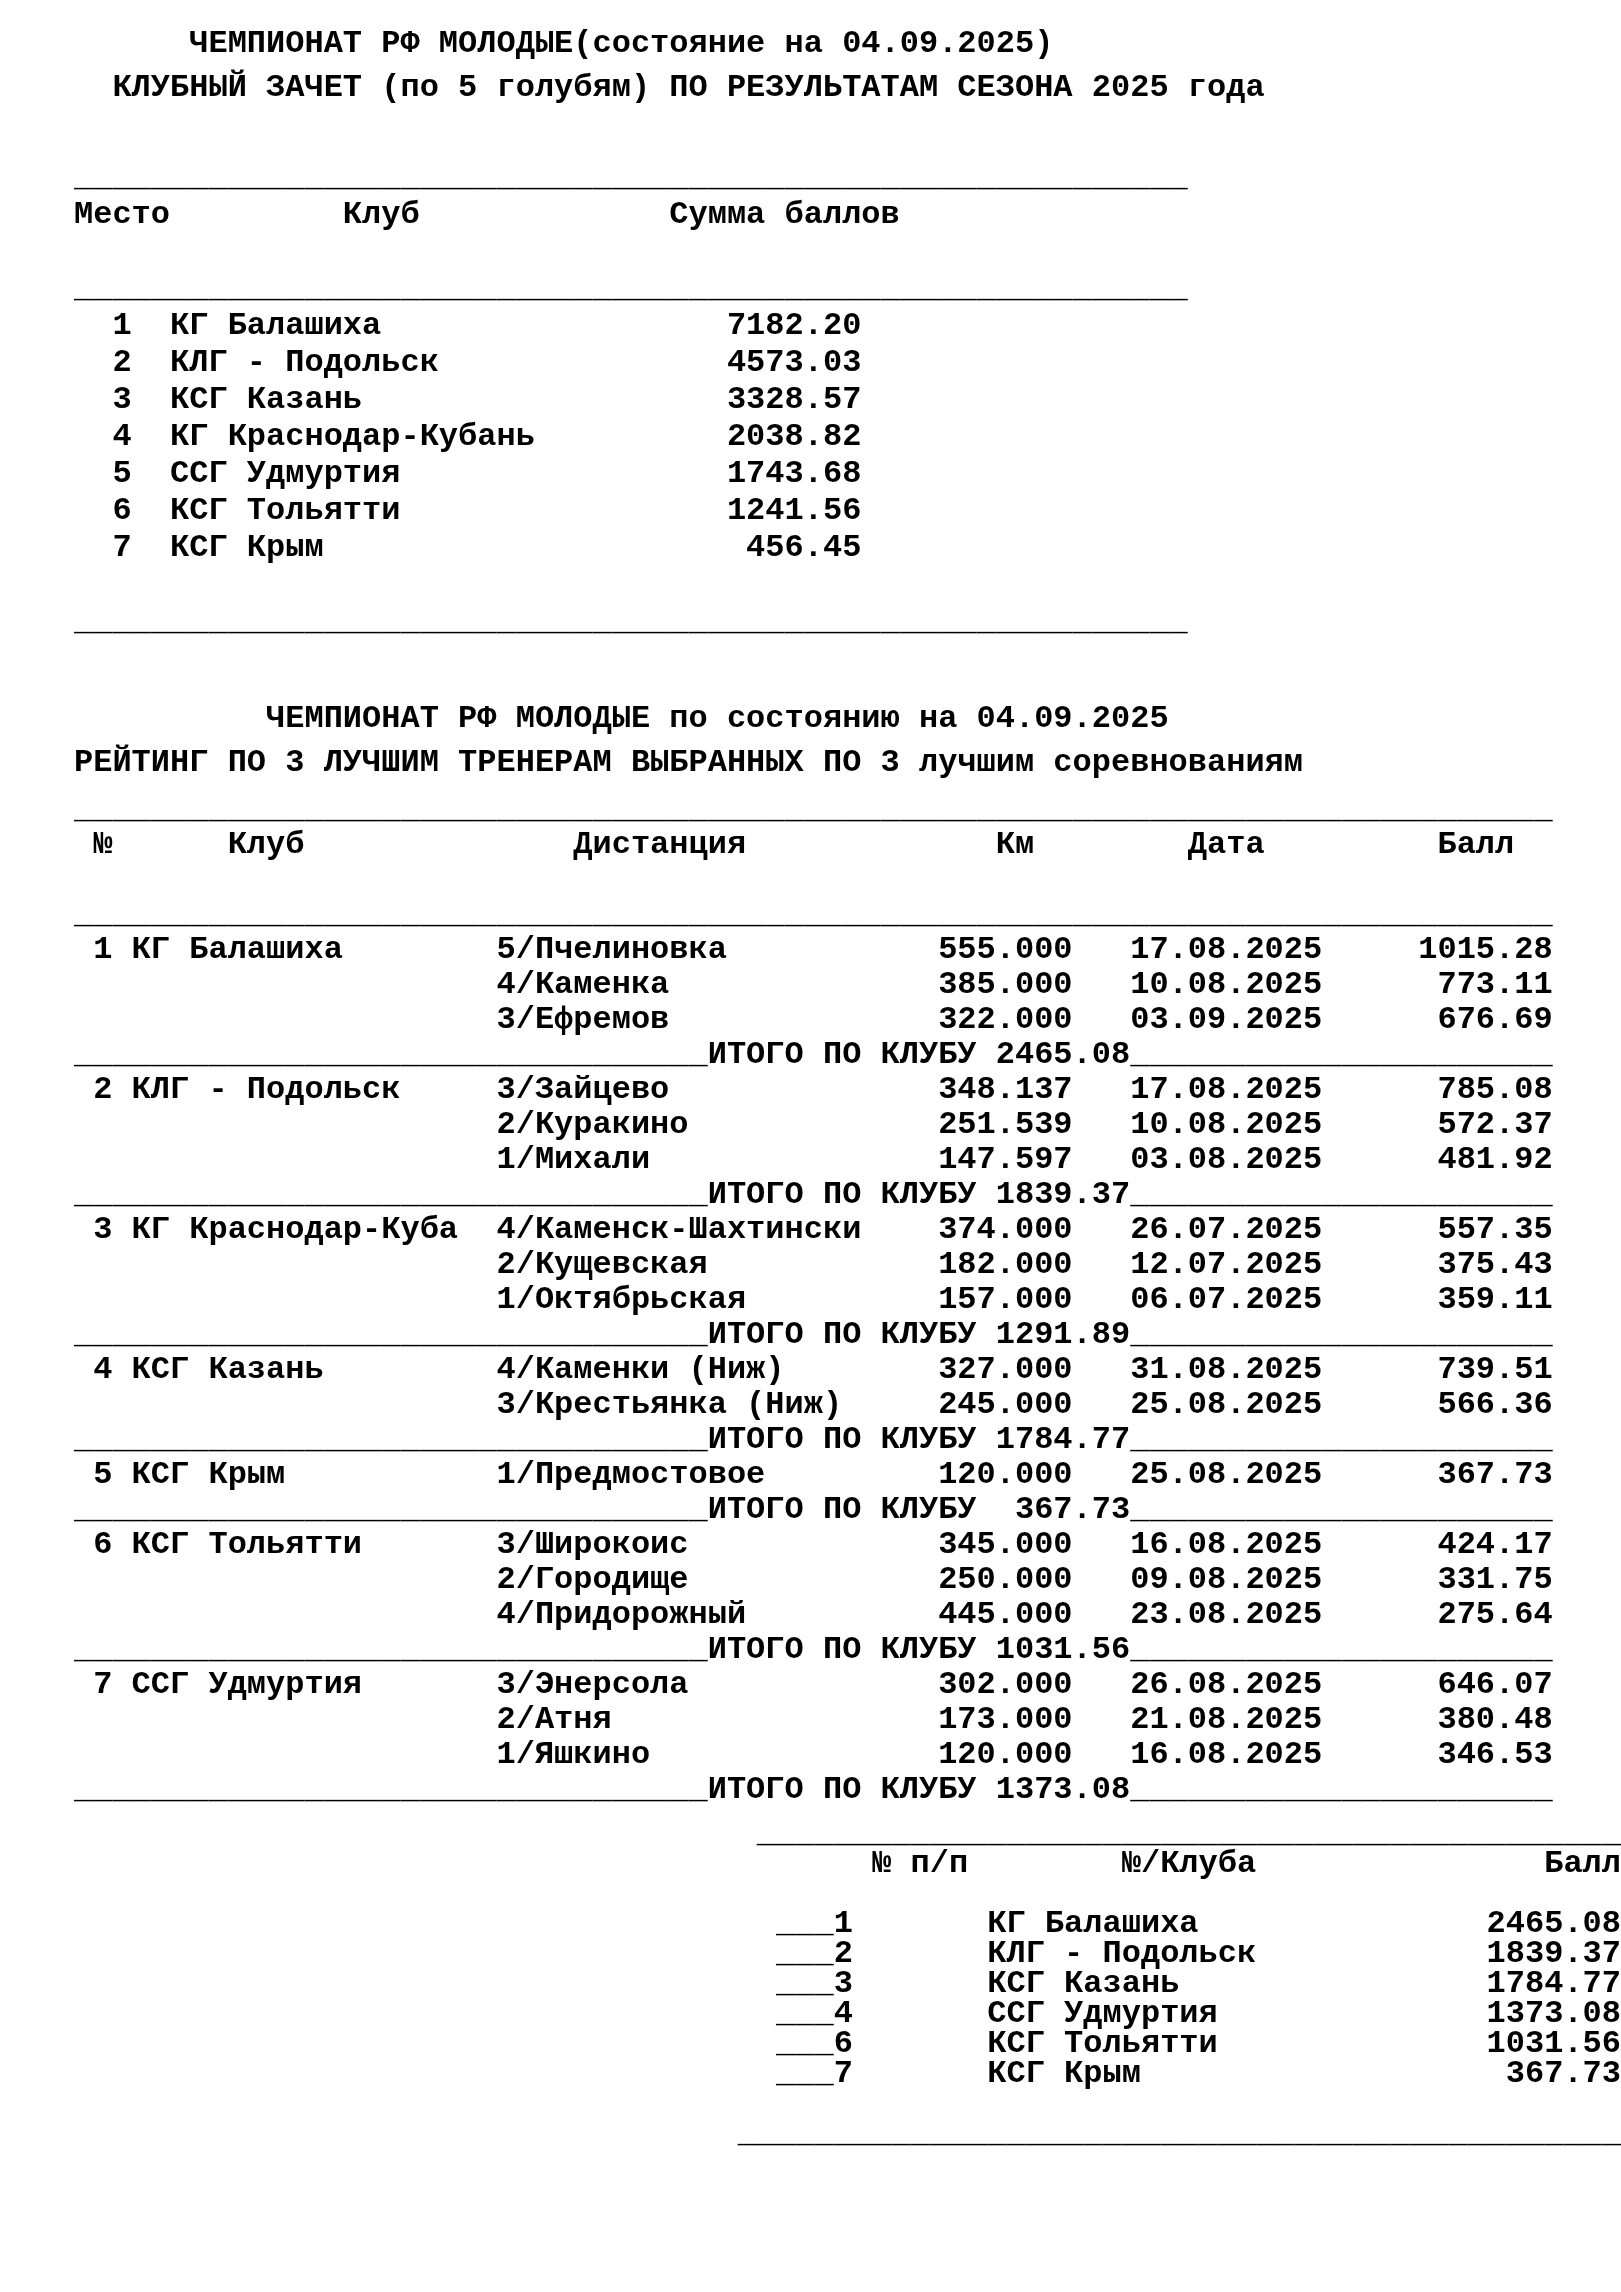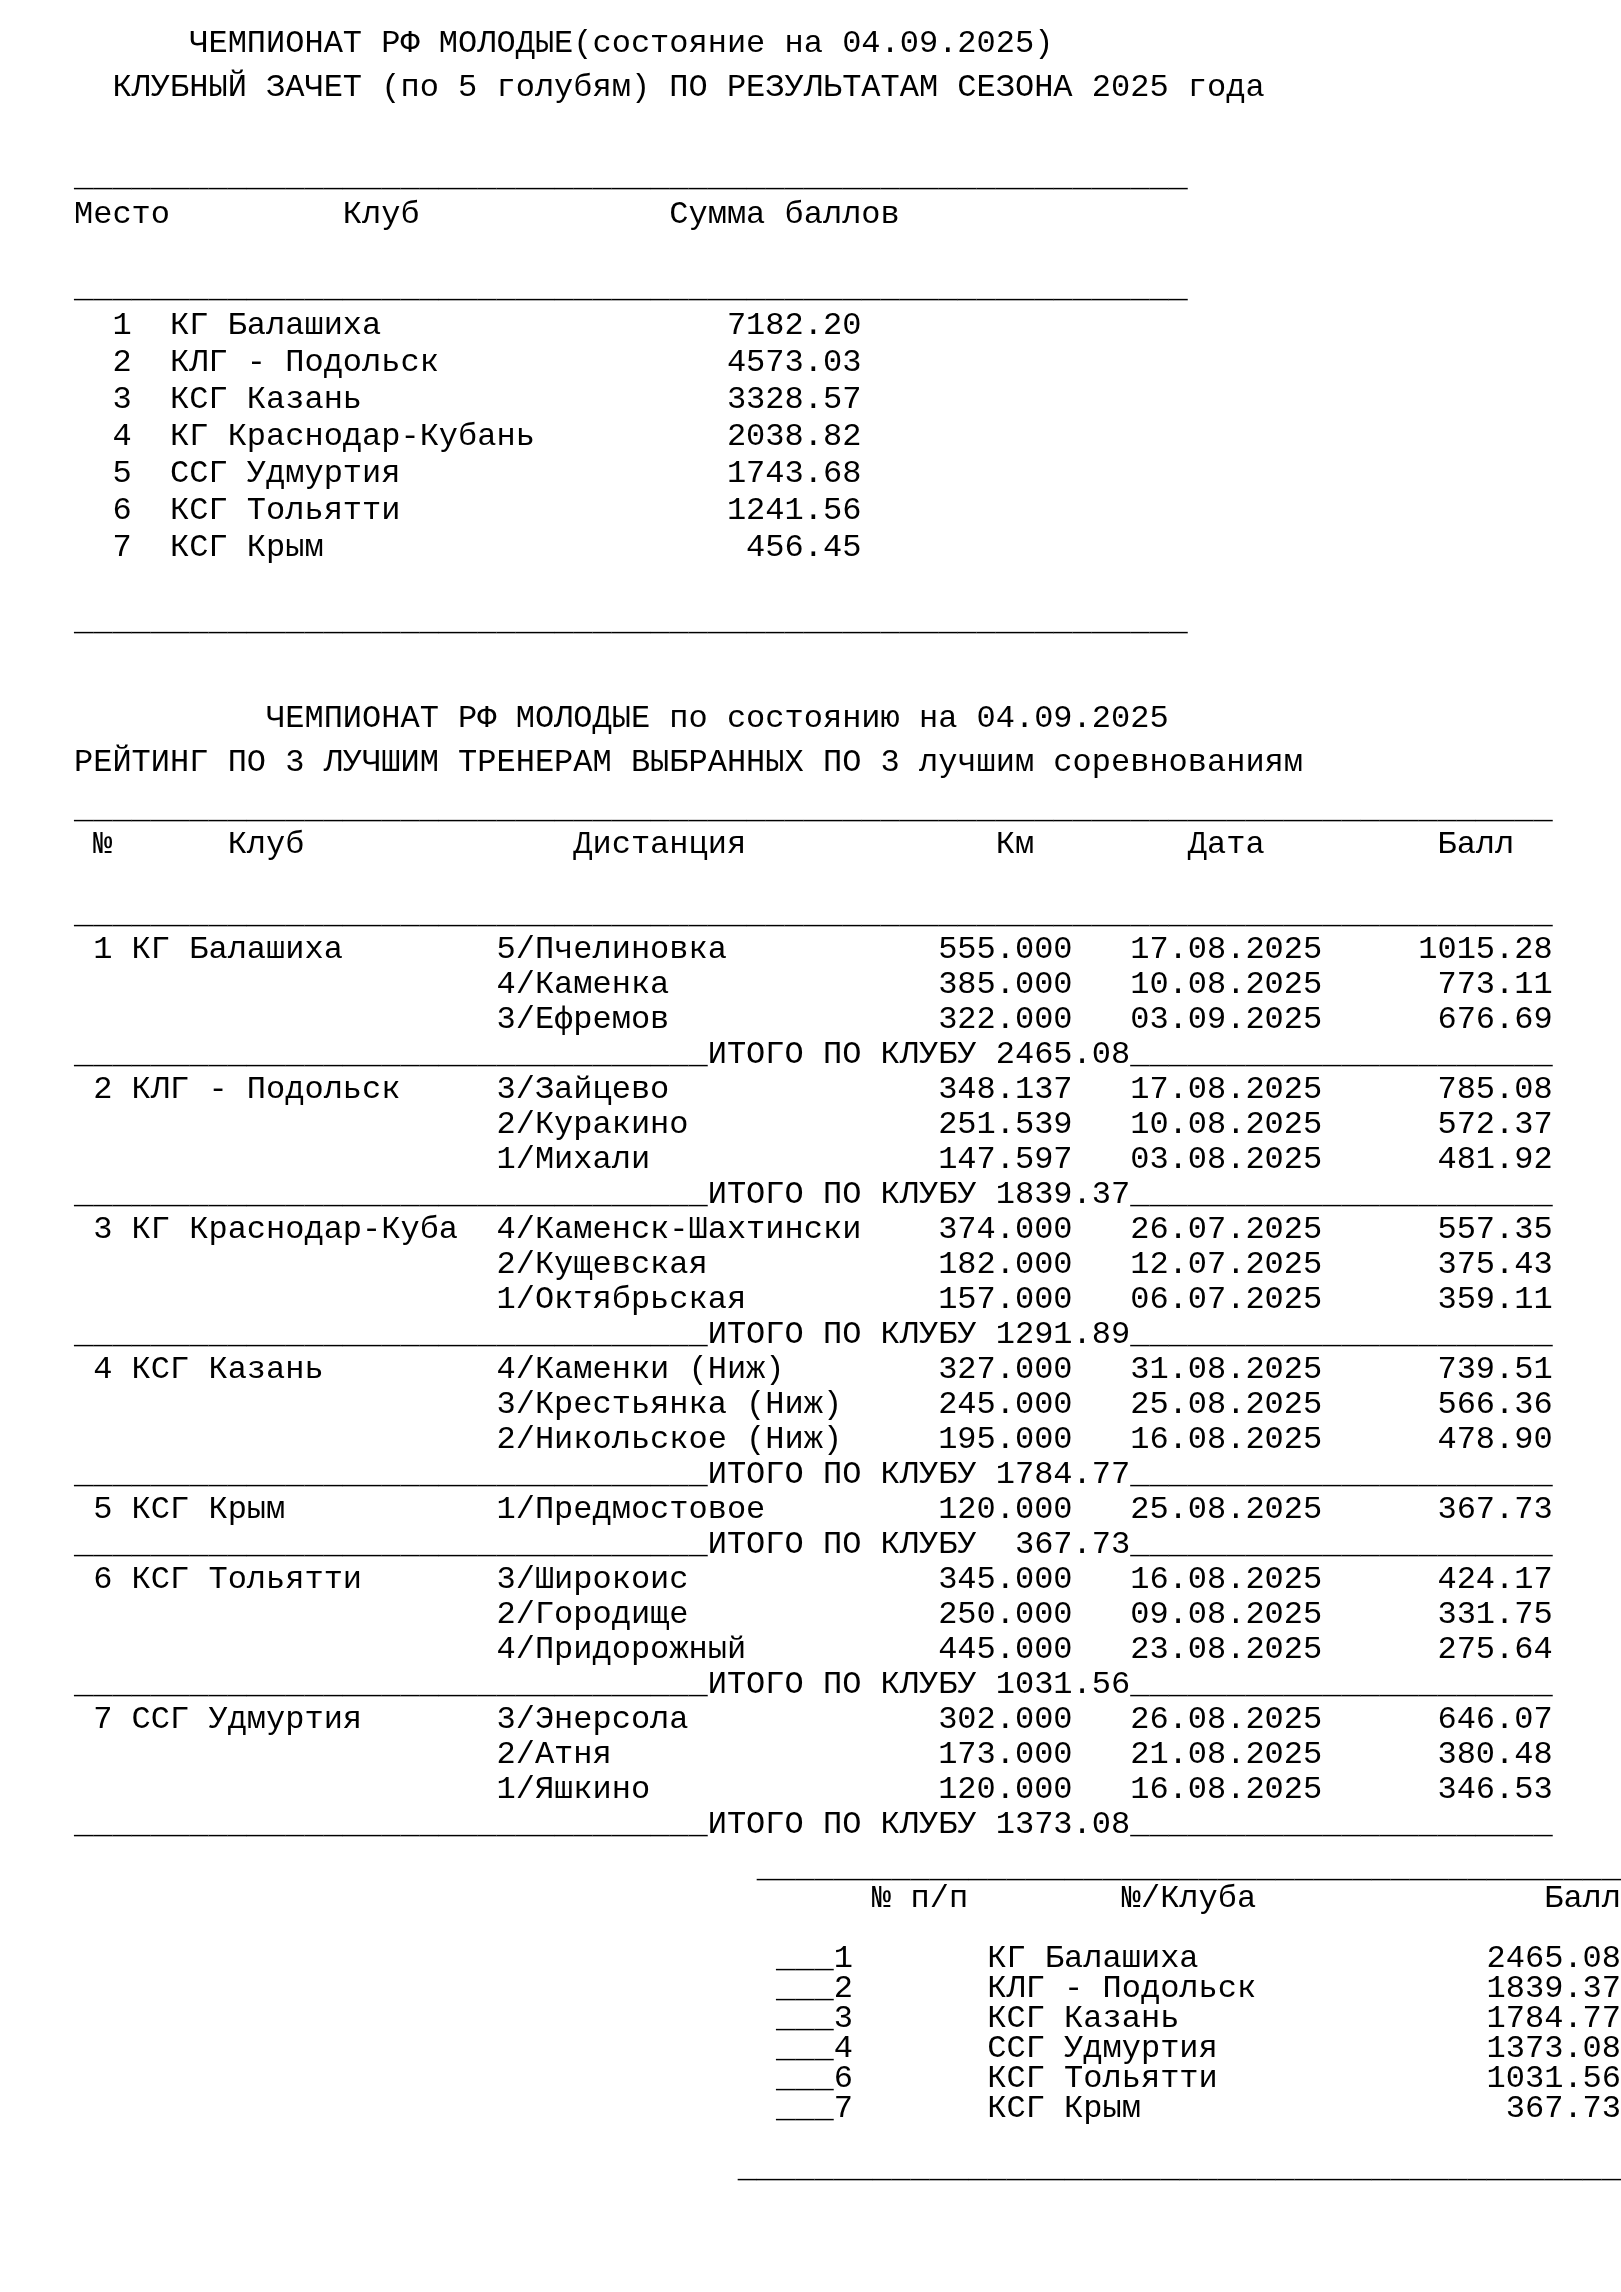--- a/index.html
+++ b/index.html
@@ -6,21 +6,21 @@
   html,body{margin:0;padding:0;background:#ffffff;}
   body{width:1621px;height:2293px;overflow:hidden;}
   .page{
     box-sizing:border-box;
     width:1621px;height:2293px;
     padding:21.6px 0 0 74px;
     background:#ffffff;
     color:#000000;
     font-family:"Liberation Mono","DejaVu Sans Mono",monospace;
     font-size:32px;
-    font-weight:400;
+    font-weight:700;
   }
   .ln{white-space:pre;}
   .lh45 .ln{height:44px;line-height:44px;}
   .lh38 .ln{height:37px;line-height:37px;}
   .lh36 .ln{height:35px;line-height:35px;}
   .lh31 .ln{height:30px;line-height:30px;}
   .ind2{margin-left:2ch;}
   .ind6{margin-left:6ch;}
   .ind10{margin-left:10ch;}
   .mt50{margin-top:49px;}
@@ -72,21 +72,20 @@
       <div class="ln"> 2 КЛГ - Подольск     3/Зайцево              348.137   17.08.2025      785.08</div>
       <div class="ln">                      2/Куракино             251.539   10.08.2025      572.37</div>
       <div class="ln">                      1/Михали               147.597   03.08.2025      481.92</div>
       <div class="ln">_________________________________ИТОГО ПО КЛУБУ 1839.37______________________</div>
       <div class="ln"> 3 КГ Краснодар-Куба  4/Каменск-Шахтински    374.000   26.07.2025      557.35</div>
       <div class="ln">                      2/Кущевская            182.000   12.07.2025      375.43</div>
       <div class="ln">                      1/Октябрьская          157.000   06.07.2025      359.11</div>
       <div class="ln">_________________________________ИТОГО ПО КЛУБУ 1291.89______________________</div>
       <div class="ln"> 4 КСГ Казань         4/Каменки (Ниж)        327.000   31.08.2025      739.51</div>
       <div class="ln">                      3/Крестьянка (Ниж)     245.000   25.08.2025      566.36</div>
-      <div class="ln">                      2/Никольское (Ниж)     195.000   16.08.2025      478.90</div>
       <div class="ln">_________________________________ИТОГО ПО КЛУБУ 1784.77______________________</div>
       <div class="ln"> 5 КСГ Крым           1/Предмостовое         120.000   25.08.2025      367.73</div>
       <div class="ln">_________________________________ИТОГО ПО КЛУБУ  367.73______________________</div>
       <div class="ln"> 6 КСГ Тольятти       3/Широкоис             345.000   16.08.2025      424.17</div>
       <div class="ln">                      2/Городище             250.000   09.08.2025      331.75</div>
       <div class="ln">                      4/Придорожный          445.000   23.08.2025      275.64</div>
       <div class="ln">_________________________________ИТОГО ПО КЛУБУ 1031.56______________________</div>
       <div class="ln"> 7 ССГ Удмуртия       3/Энерсола             302.000   26.08.2025      646.07</div>
       <div class="ln">                      2/Атня                 173.000   21.08.2025      380.48</div>
       <div class="ln">                      1/Яшкино               120.000   16.08.2025      346.53</div>

